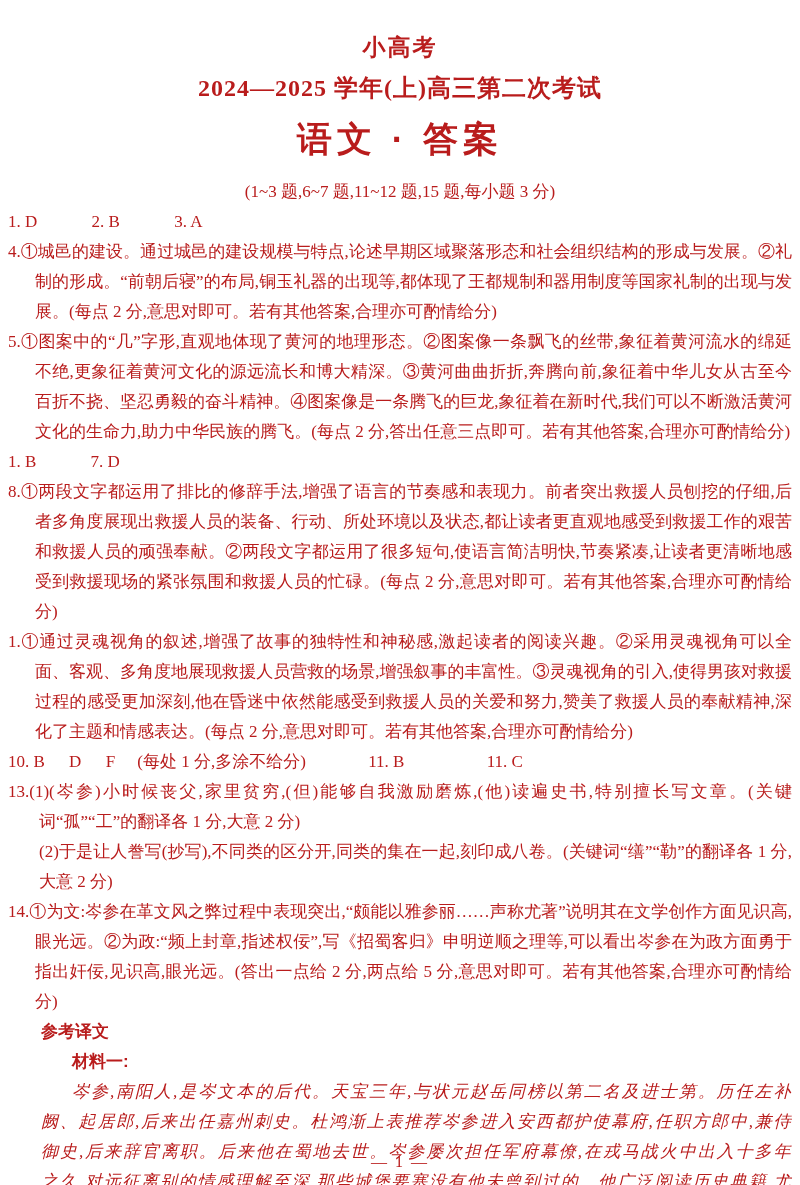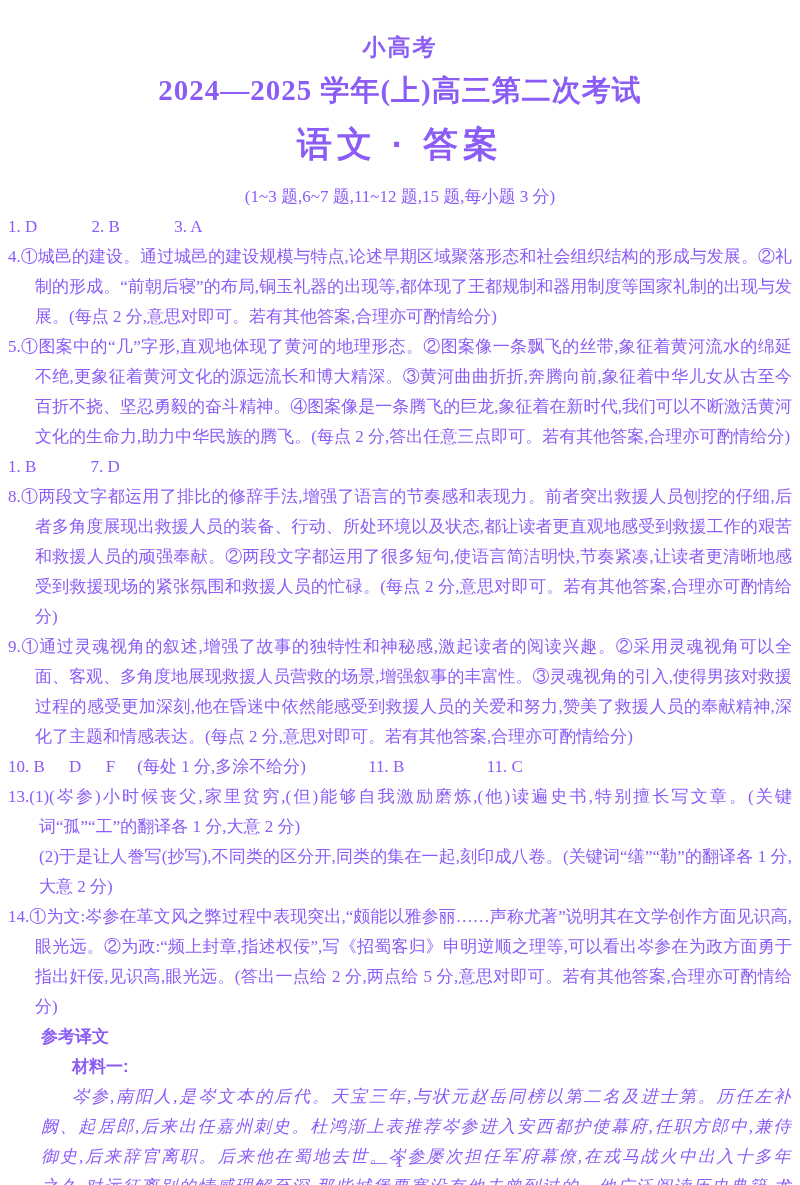--- a/index.html
+++ b/index.html
@@ -3,39 +3,39 @@
 <meta charset="utf-8">
 <style>
   * { box-sizing: border-box; }
   html, body { margin: 0; padding: 0; background: #ffffff; }
   .page {
     position: relative;
     width: 800px;
     height: 1185px;
     margin: 0 auto;
     background: #ffffff;
-    color: #8b5cf6;
+    color: #b91c1c;
     overflow: hidden;
     padding: 0 8px;
     font-family: "Liberation Serif", serif;
   }
   .header { text-align: center; }
   .title-small {
     padding-top: 36px;
     font-family: "Liberation Sans", sans-serif;
     font-weight: 700;
     font-size: 23px;
     line-height: 1;
     letter-spacing: 2px;
   }
   .title-session {
     margin-top: 17px;
     font-family: "Liberation Serif", serif;
     font-weight: 700;
-    font-size: 29px;
+    font-size: 24px;
     line-height: 1;
     letter-spacing: 1px;
   }
   .title-subject {
     margin-top: 21px;
     font-family: "Liberation Sans", sans-serif;
     font-weight: 700;
     font-size: 35px;
     line-height: 1;
     letter-spacing: 5px;
@@ -108,21 +108,21 @@
 
     <p class="hang">5.①图案中的“几”字形,直观地体现了黄河的地理形态。②图案像一条飘飞的丝带,象征着黄河流水的绵延不绝,更象征着黄河文化的源远流长和博大精深。③黄河曲曲折折,奔腾向前,象征着中华儿女从古至今百折不挠、坚忍勇毅的奋斗精神。④图案像是一条腾飞的巨龙,象征着在新时代,我们可以不断激活黄河文化的生命力,助力中华民族的腾飞。(每点 2 分,答出任意三点即可。若有其他答案,合理亦可酌情给分)</p>
 
     <p class="answer-row">
       <span class="gap-wide">1. B</span>
       <span>7. D</span>
     </p>
 
     <p class="hang">8.①两段文字都运用了排比的修辞手法,增强了语言的节奏感和表现力。前者突出救援人员刨挖的仔细,后者多角度展现出救援人员的装备、行动、所处环境以及状态,都让读者更直观地感受到救援工作的艰苦和救援人员的顽强奉献。②两段文字都运用了很多短句,使语言简洁明快,节奏紧凑,让读者更清晰地感受到救援现场的紧张氛围和救援人员的忙碌。(每点 2 分,意思对即可。若有其他答案,合理亦可酌情给分)</p>
 
-    <p class="hang">9.①通过灵魂视角的叙述,增强了故事的独特性和神秘感,激起读者的阅读兴趣。②采用灵魂视角可以全面、客观、多角度地展现救援人员营救的场景,增强叙事的丰富性。③灵魂视角的引入,使得男孩对救援过程的感受更加深刻,他在昏迷中依然能感受到救援人员的关爱和努力,赞美了救援人员的奉献精神,深化了主题和情感表达。(每点 2 分,意思对即可。若有其他答案,合理亦可酌情给分)</p>
+    <p class="hang">1.①通过灵魂视角的叙述,增强了故事的独特性和神秘感,激起读者的阅读兴趣。②采用灵魂视角可以全面、客观、多角度地展现救援人员营救的场景,增强叙事的丰富性。③灵魂视角的引入,使得男孩对救援过程的感受更加深刻,他在昏迷中依然能感受到救援人员的关爱和努力,赞美了救援人员的奉献精神,深化了主题和情感表达。(每点 2 分,意思对即可。若有其他答案,合理亦可酌情给分)</p>
 
     <p class="answer-row">
       <span class="gap-s">10. B</span>
       <span class="gap-s">D</span>
       <span class="gap-m">F</span>
       <span class="gap-xl">(每处 1 分,多涂不给分)</span>
       <span class="gap-l">11. B</span>
       <span>11. C</span>
     </p>
 

